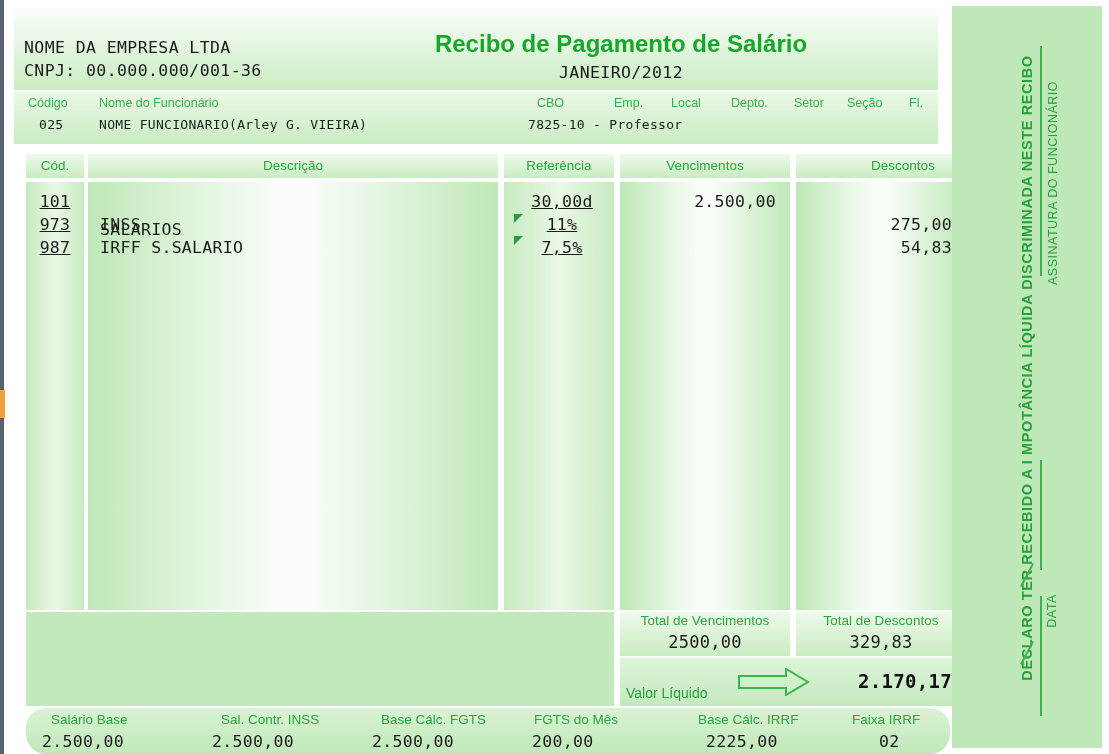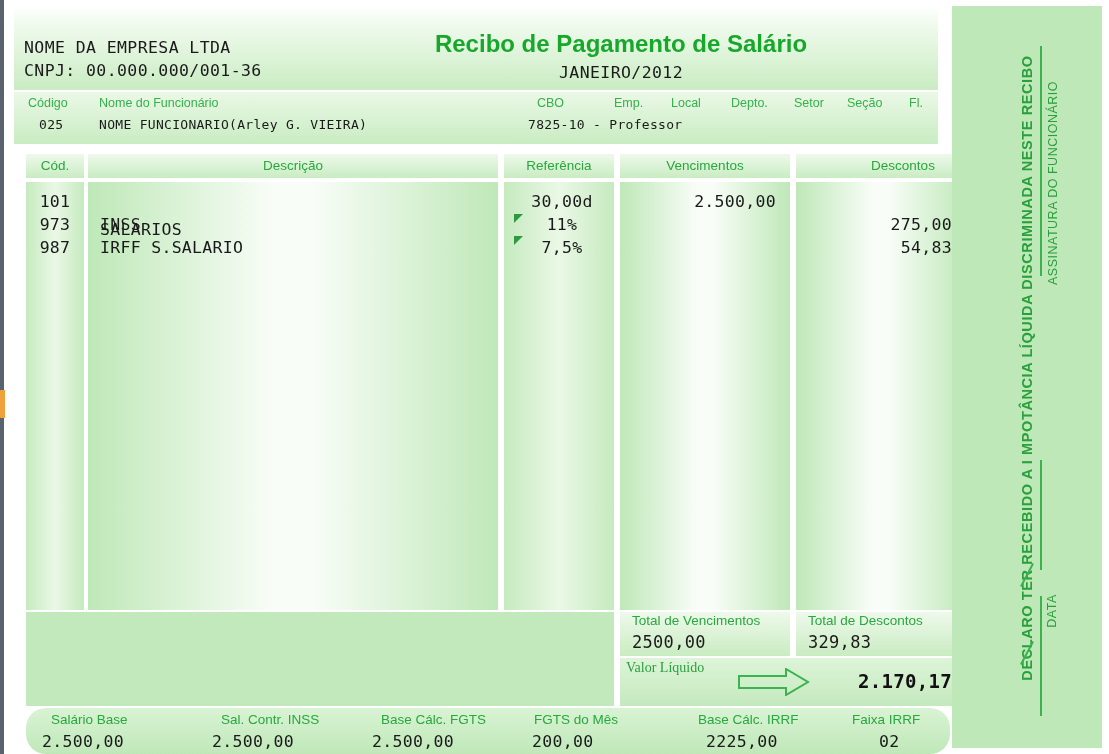--- a/index.html
+++ b/index.html
@@ -156,21 +156,21 @@
   
   .cell {
     position: absolute;
     font-size: 16.5px;
     color: #1a1a1a;
     letter-spacing: 0.3px;
     white-space: nowrap;
     z-index: 6;
   }
   .cell.num { text-align: right; }
-  .cell.ctr { text-align: center; }
+  .cell.ctr { text-align: center; text-decoration: underline; }
 
   
   .tri {
     position: absolute;
     width: 0; height: 0;
     border-top: 9px solid #2e9a3f;
     border-right: 9px solid transparent;
     z-index: 8;
   }
 
@@ -180,21 +180,21 @@
     left: 12px; top: 606px;
     width: 588px; height: 94px;
     background: #c2e9bc;
   }
 
   
   .total-box {
     position: absolute;
     top: 606px; height: 44px;
     background: linear-gradient(to bottom, #eef9eb 0%, #c9ecc2 100%);
-    padding-left: 12px;
+    text-align: center;
   }
   .tb-venc { left: 606px; width: 170px; }
   .tb-desc { left: 782px; width: 170px; }
   .total-label {
     font-family: "Liberation Sans", sans-serif;
     font-size: 13.5px;
     color: #28a83e;
     line-height: 18px;
     display: block;
     white-space: nowrap;
@@ -208,22 +208,22 @@
   }
 
   .liquid-row {
     position: absolute;
     left: 606px; top: 652px;
     width: 346px; height: 48px;
     background: linear-gradient(to bottom, #ddf4d8 0%, #c4e9be 100%);
   }
   .liquid-label {
     position: absolute;
-    left: 6px; top: 2px;
-    font-family: Liberation Serif, serif;
+    left: 6px; top: 27px;
+    font-family: Liberation Sans, sans-serif;
     font-size: 14px;
     color: #2a9f3e;
     white-space: nowrap;
   }
   .liquid-arrow {
     position: absolute;
     left: 118px; top: 10px;
   }
   .liquid-value {
     position: absolute;

